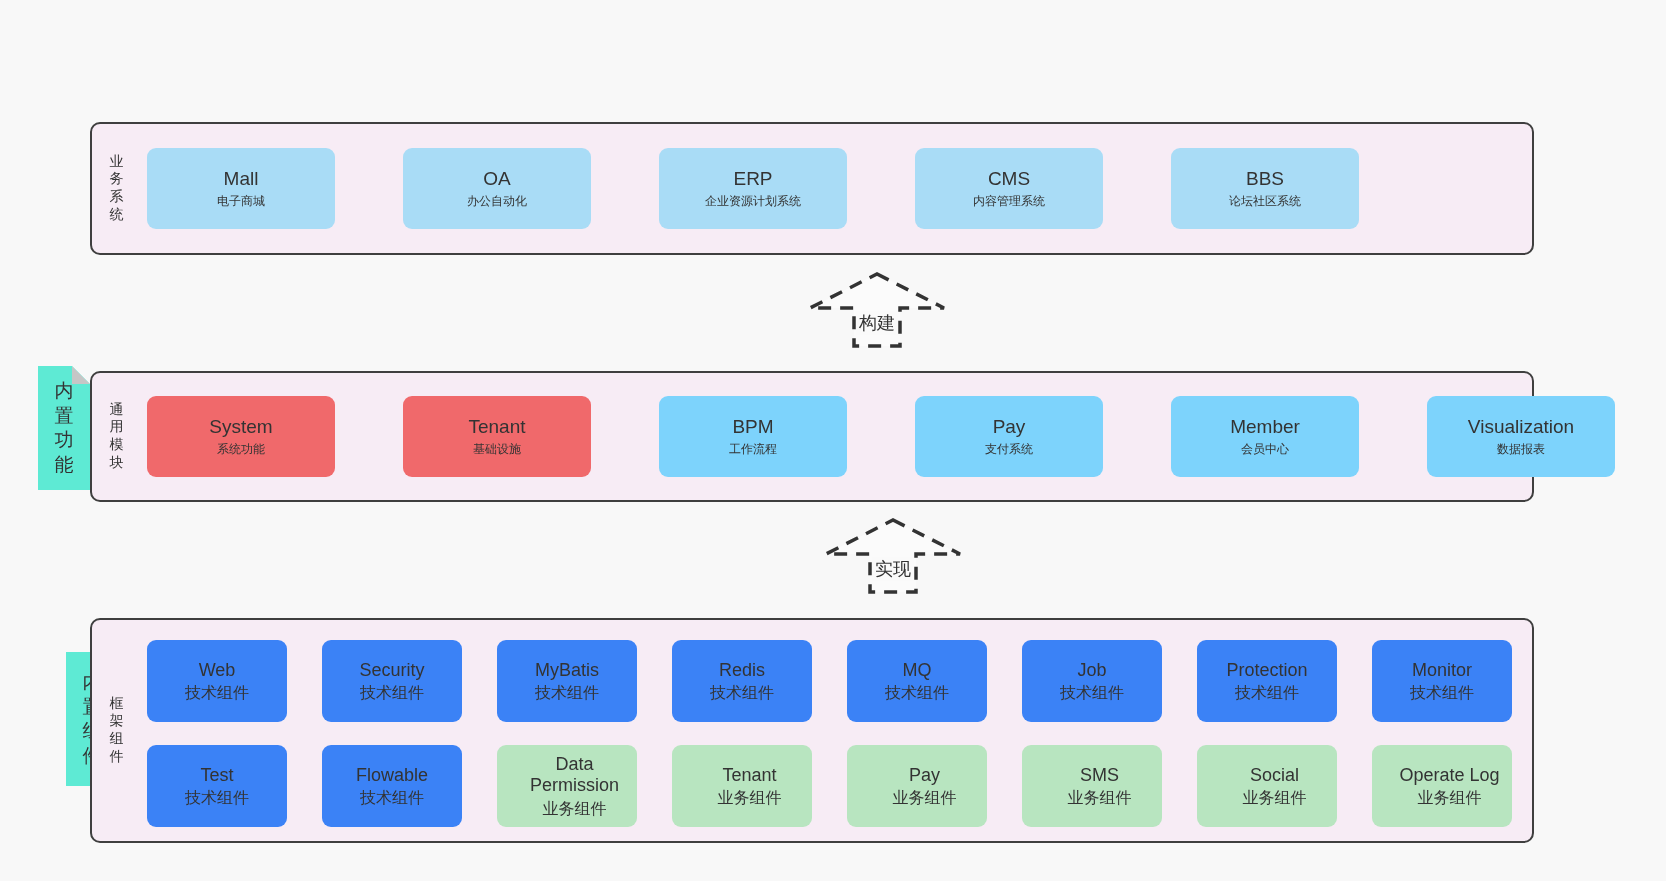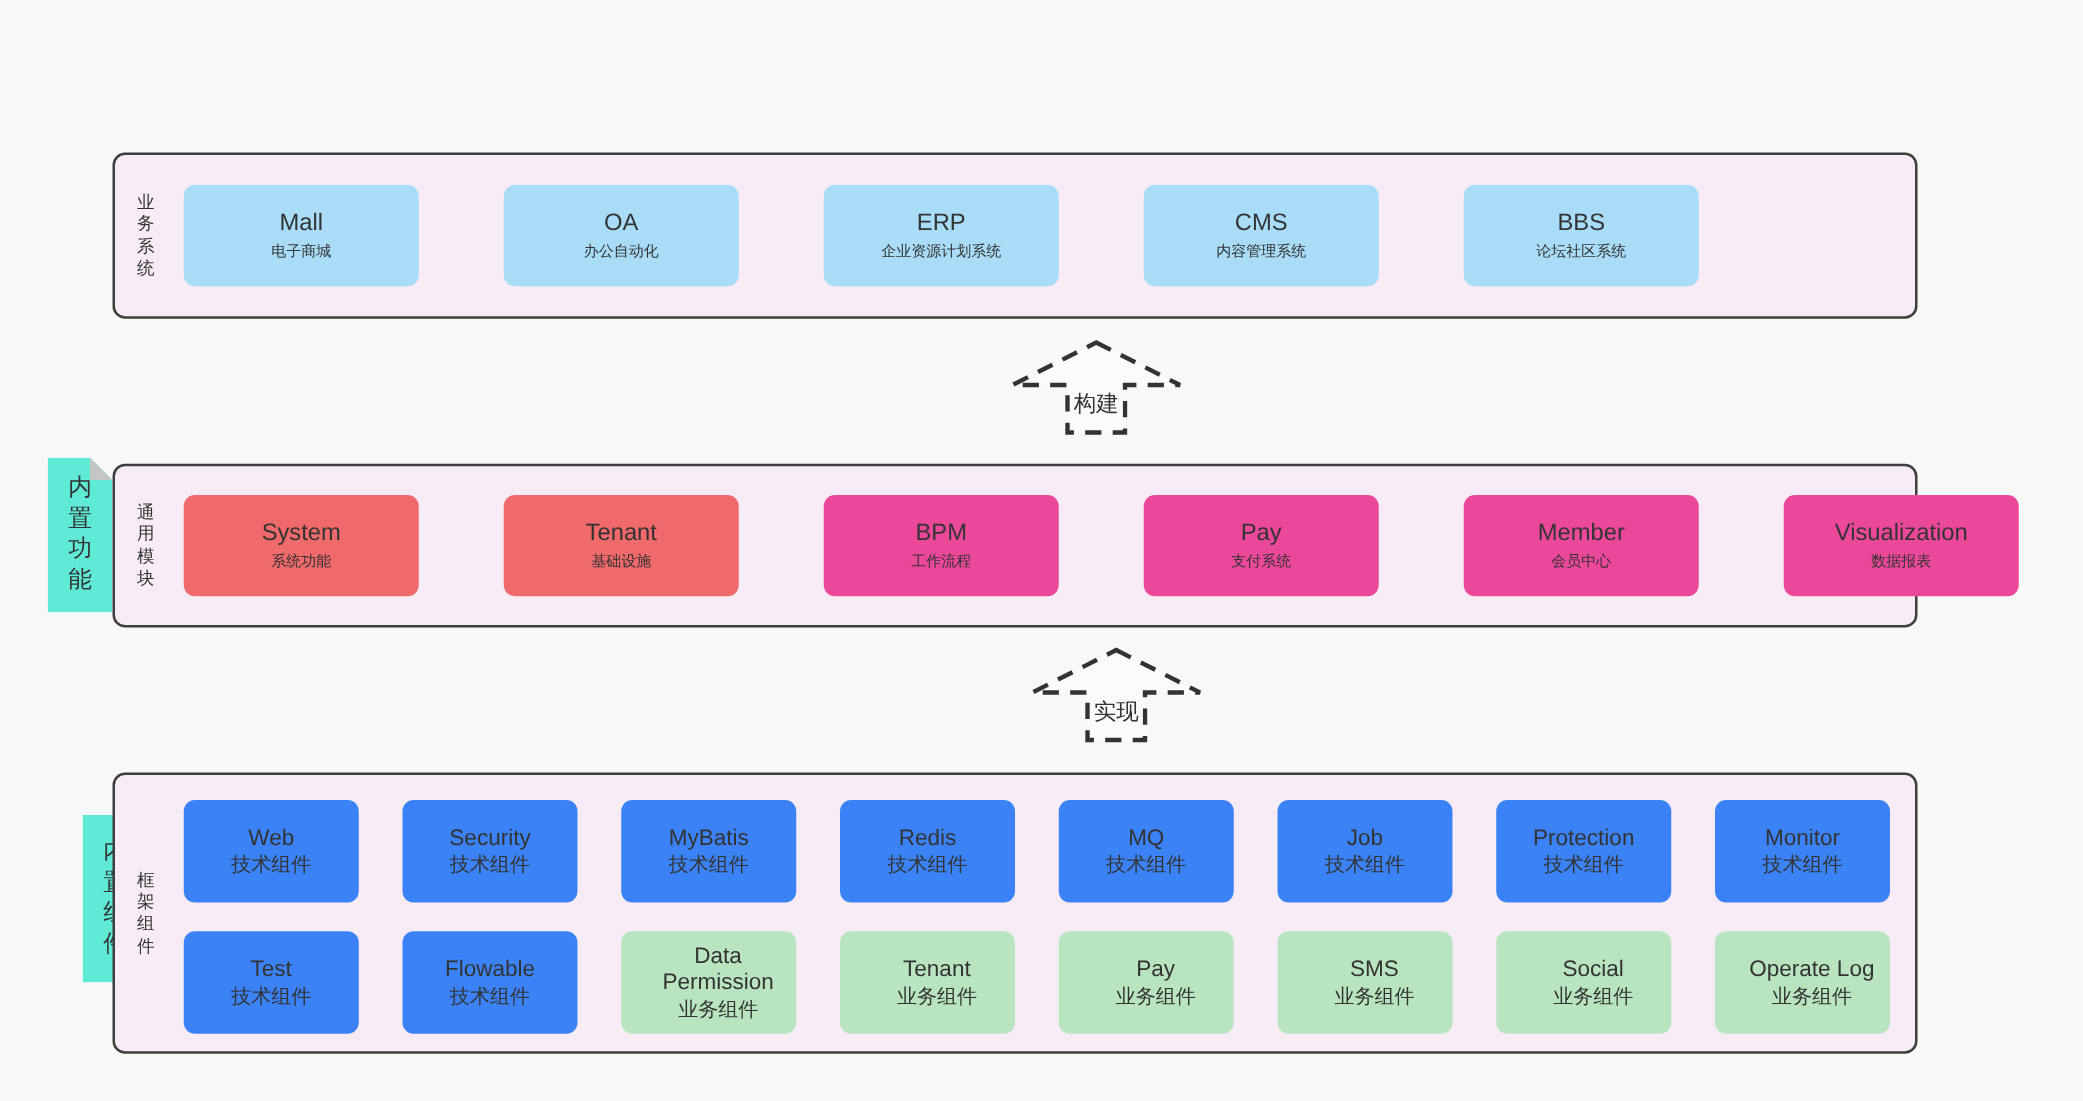--- a/index.html
+++ b/index.html
@@ -37,21 +37,21 @@
   }
   .box-lg { width:188px; height:81px; }
   .box-sm { width:140px; height:82px; }
   .box .t { font-size:19px; line-height:1.18; }
   .box .s { font-size:12px; line-height:1.15; margin-top:4px; }
   .box-sm .t { font-size:18px; }
   .box-sm .s { font-size:16px; margin-top:3px; }
 
   .blue   { background:#a9dcf6; }
   .red    { background:#f0696b; }
-  .pink   { background:#ec4899; }
+  .pink   { background:#7dd3fc; }
   .green  { background:#3b82f6; }
   .lgreen { background:#b8e5c0;padding-left:17px; }
 
   .sticky {
     position:absolute; left:38px; width:52px; background:#5eead4; z-index:1;
     clip-path:polygon(0 0, calc(100% - 18px) 0, 100% 18px, 100% 100%, 0 100%);
   }
   #sticky-modules    { top:366px; height:124px; }
   #sticky-components { top:652px; height:134px;margin-left:28px; }
   .fold {

